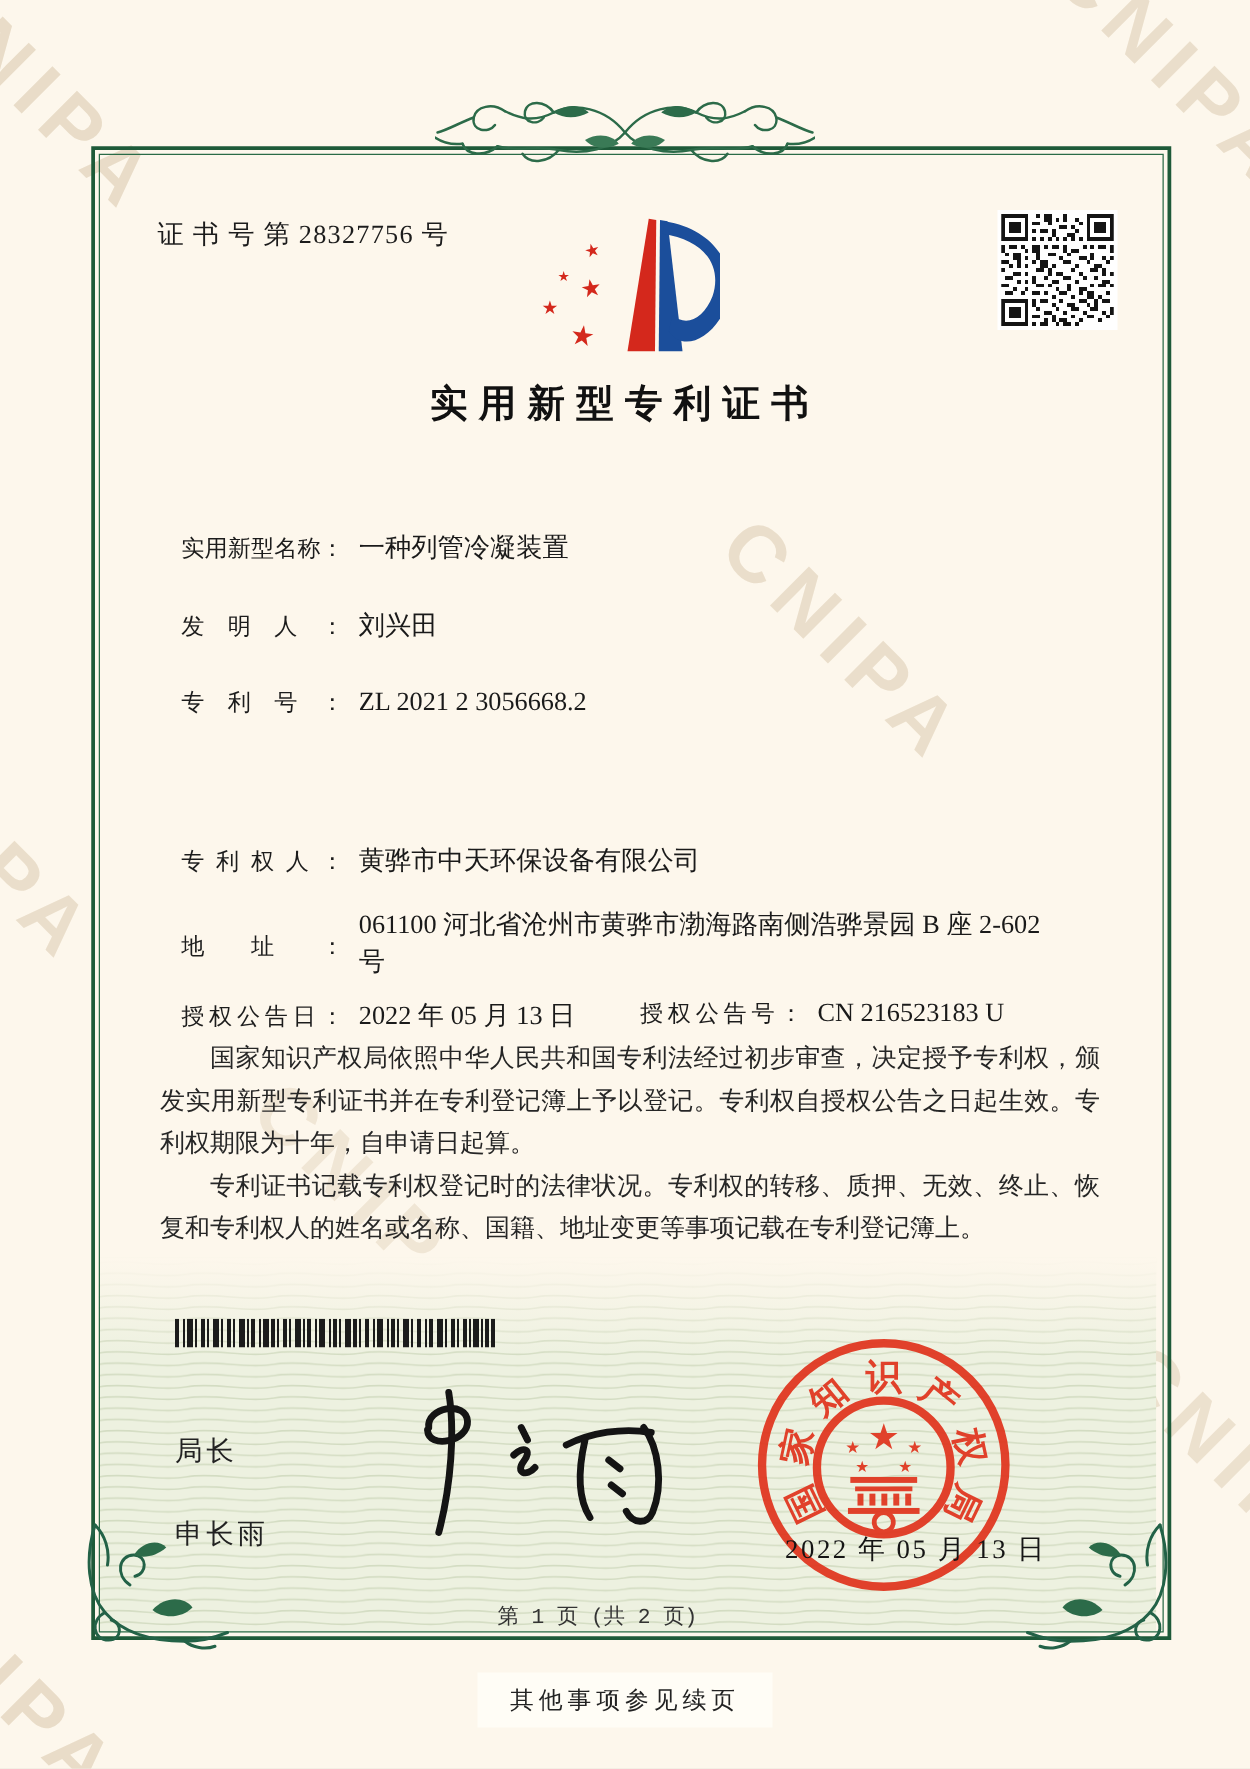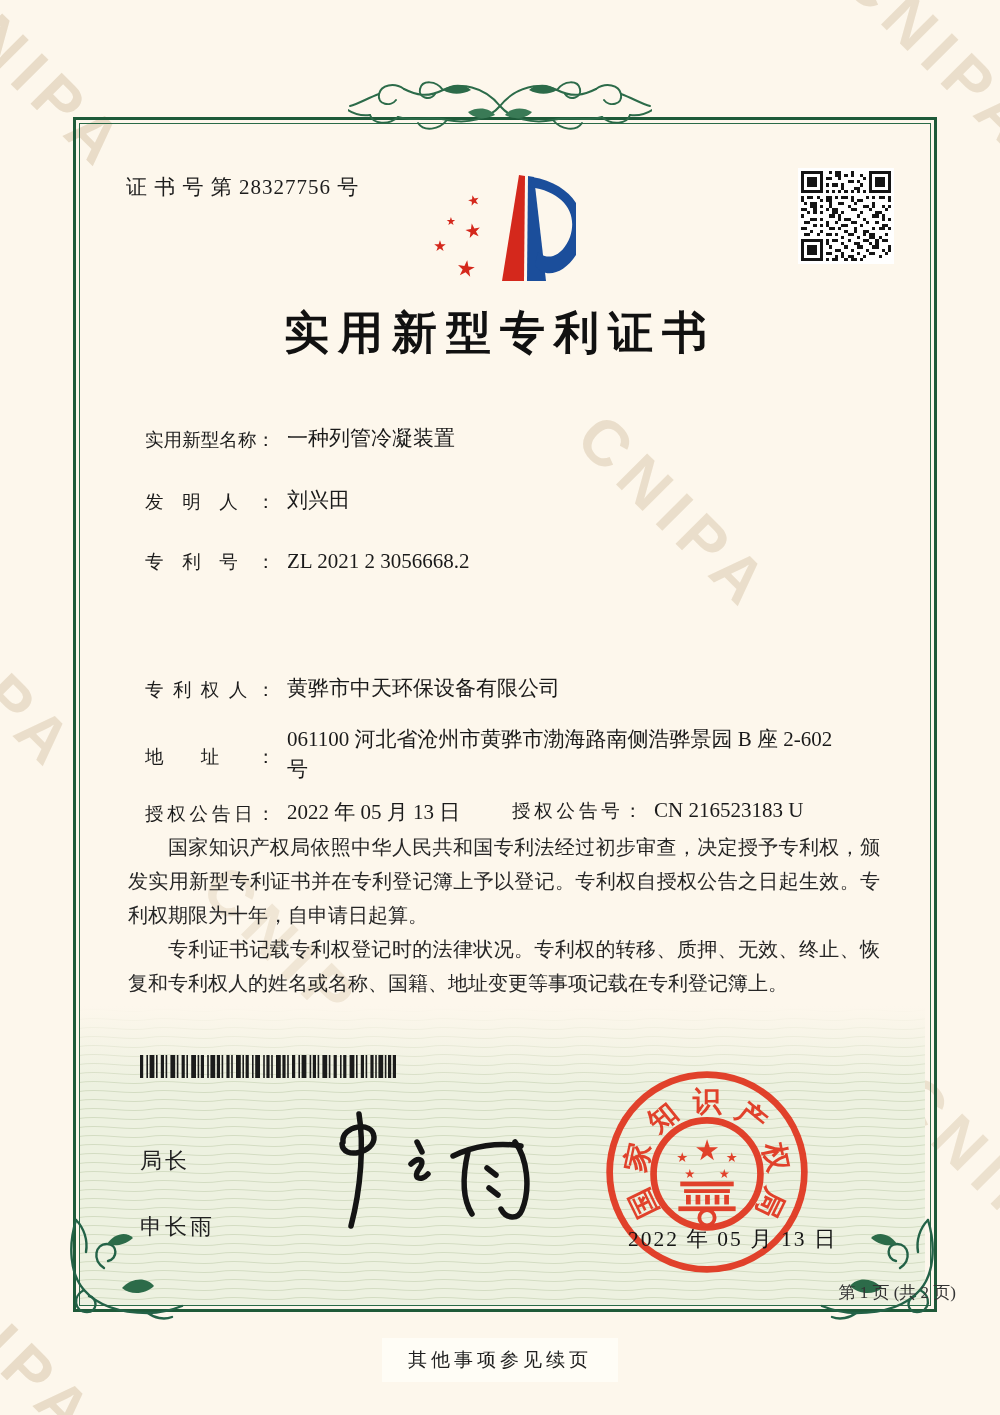--- a/index.html
+++ b/index.html
@@ -19,35 +19,35 @@
     border:3px solid #1e5a39;z-index:5;pointer-events:none;}
   .frame-inner{position:absolute;inset:3px;border:1px solid #2a6b47;}
   
   .band{position:absolute;left:79px;top:1006px;width:846px;height:300px;z-index:1;}
   .band-fade{position:absolute;left:0;top:0;width:100%;height:80px;
     background:linear-gradient(#fdf7ec,rgba(253,247,236,0));}
   .cert-no{position:absolute;left:126px;top:173px;font-size:21px;letter-spacing:1px;color:#1c1c1c;z-index:2;}
   .qr{position:absolute;left:798px;top:168px;width:96px;height:96px;background:#fff;padding:3px;box-sizing:border-box;z-index:2;}
   .logo{position:absolute;left:424px;top:163px;width:152px;height:130px;z-index:2;}
   .title{position:absolute;left:0;width:1000px;top:303px;text-align:center;
-    font-size:45px;font-weight:bold;letter-spacing:9px;color:#111;z-index:2;}
-  .frow{position:absolute;left:145px;display:flex;align-items:flex-end;z-index:2;}
+    font-size:30px;font-weight:bold;letter-spacing:9px;color:#111;z-index:2;}
+  .frow{position:absolute;left:145px;display:flex;align-items:center;z-index:2;}
   .flabel{display:inline-block;width:130px;font-size:18.5px;color:#1c1c1c;
     text-align:justify;text-align-last:justify;text-justify:inter-ideograph;flex:none;}
   .fvalue{font-size:21px;color:#1a1a1a;margin-left:12px;}
   .addr-val{width:566px;word-break:break-all;line-height:30px;}
   .body-text{position:absolute;left:128px;top:830px;width:752px;z-index:2;
     font-size:20px;line-height:34px;text-align:justify;color:#262626;}
   .body-text p{margin:0;text-indent:2em;}
   .barcode{position:absolute;left:140px;top:1055px;width:256px;height:23px;z-index:2;}
   .chief{position:absolute;left:140px;font-size:22px;color:#222;z-index:2;letter-spacing:3px;}
   .sig{position:absolute;left:293px;top:1106px;width:255px;height:132px;z-index:2;}
   .seal{position:absolute;left:602px;top:1067px;width:210px;height:210px;z-index:2;opacity:.92;}
   .seal-date{position:absolute;left:628px;top:1224px;font-size:21.5px;letter-spacing:2px;color:#151515;z-index:3;}
-  .page-info{position:absolute;left:0;width:956px;top:1281px;text-align:right;font-size:17px;color:#333;z-index:6;}
+  .page-info{position:absolute;left:0;width:956px;top:1281px;text-align:center;font-size:17px;color:#333;z-index:6;font-family:Liberation Mono, monospace;}
   .foot-note{position:absolute;left:50%;transform:translateX(-50%);top:1338px;
     background:#fffdf6;padding:9px 26px;font-size:19px;letter-spacing:4px;color:#222;z-index:2;}
   .orn{position:absolute;z-index:6;pointer-events:none;}
 </style>
 </head>
 <body>
 
 <div id="page">
 
   <span class="wm" style="left:-30px;top:-40px;opacity:.55">CNIPA</span>

